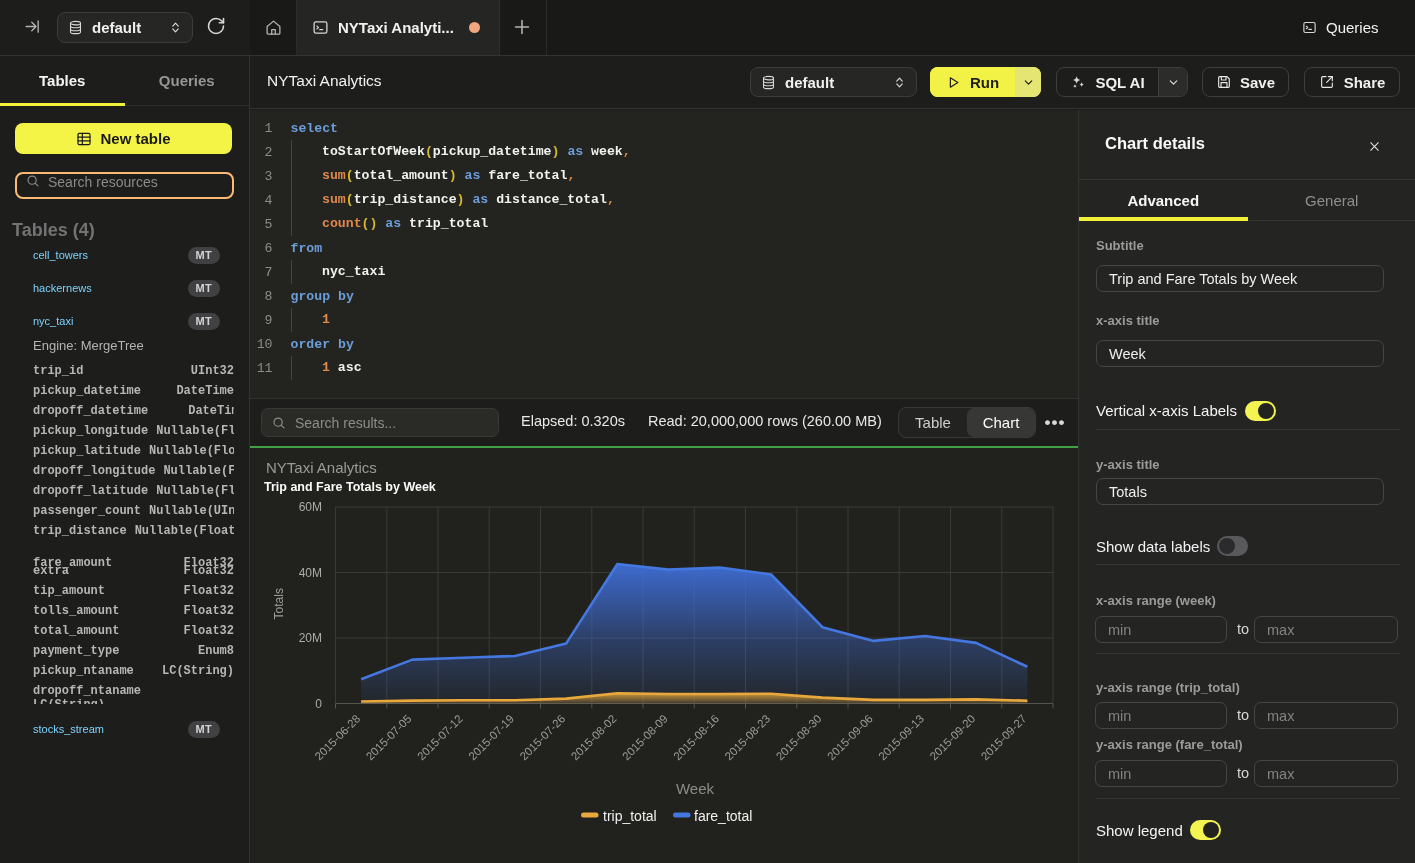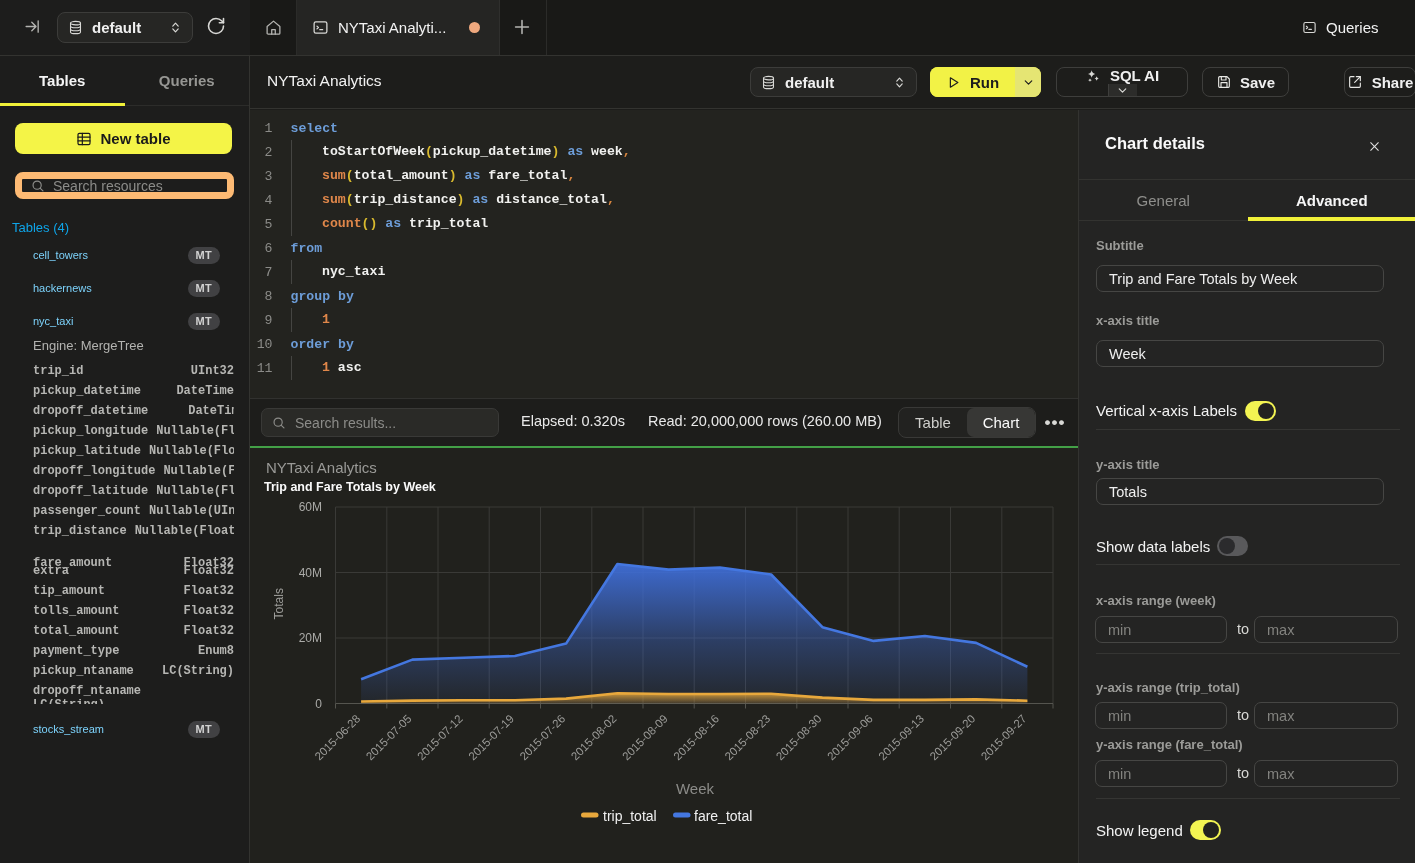--- a/index.html
+++ b/index.html
@@ -22,23 +22,23 @@
 #dbselect .txt { color:#f0f0f0; font-size:15px; font-weight:600; margin-left:9px; }
 
 
 #sidebar { left:0; top:56px; width:250px; height:807px; background:#1d1d1c; border-right:1px solid #333330; }
 #sbtabs { position:absolute; left:0; top:0; width:249px; height:50px; border-bottom:1px solid #2c2c2a; display:flex; }
 #sbtabs .tab { width:50%; display:flex; align-items:center; justify-content:center; font-size:15px; font-weight:600; color:#969693; position:relative; }
 #sbtabs .tab.on { color:#f5f5f5; }
 #sbtabs .tab.on:after { content:""; position:absolute; left:0; bottom:-1px; width:100%; height:3px; background:#f1f139; }
 #newtable { position:absolute; left:15px; top:67px; width:217px; height:31px; background:#f4f447; border-radius:8px; display:flex; align-items:center; justify-content:center; color:#1a1a1a; font-size:15px; font-weight:600; }
 #newtable svg { margin-right:8px; }
-#sbsearch { position:absolute; left:15px; top:116px; width:219px; height:27px; border:7px solid #fdba74; border-radius:8px; display:flex; align-items:center; padding:0 9px; color:#8b8b88; font-size:14px; }
+#sbsearch { position:absolute; left:15px; top:116px; width:219px; height:27px; border:2px solid #fdba74; border-radius:8px; display:flex; align-items:flex-start; padding:0 9px; color:#8b8b88; font-size:14px; }
 #sbsearch span { margin-left:8px; }
-.sb-sect { position:absolute; left:12px; font-size:13px; font-weight:400; color:#0ea5e9; }
+.sb-sect { position:absolute; left:12px; font-size:18px; font-weight:700; color:#737373; }
 .sb-row { position:absolute; left:33px; right:29px; height:20px; display:flex; align-items:center; justify-content:space-between; }
 .sb-row .nm { color:#7dd3fc; font-size:11px; font-weight:500; }
 .badge { background:#414143; color:#d2d2d2; font-size:11px; font-weight:700; padding:2.5px 8px; border-radius:9px; letter-spacing:.3px; }
 .engine { position:absolute; left:33px; color:#b3b3b0; font-size:13px; }
 .col-row { position:absolute; left:33px; width:201px; height:20px; font-family:"Liberation Mono", monospace; font-size:12px; font-weight:700; color:#b6b6b3; display:flex; justify-content:space-between; white-space:nowrap; overflow:hidden; }
 .col-row .ty { flex:0 0 auto; }
 .col-row .cn { margin-right:8px; }
 
 
 #mtoolbar { left:250px; top:56px; width:1165px; height:53px; background:#1d1d1b; border-bottom:1px solid #333330; }
@@ -97,21 +97,21 @@
   <div id="topbar" class="abs">
     <div id="tabstrip">
       <div id="activetab">
         <span style="margin-left:16px">
             <svg width="17" height="17" viewBox="0 0 24 24" fill="none" stroke="#d8d8d5" stroke-width="1.8" stroke-linecap="round" stroke-linejoin="round">
               <rect x="3" y="4" width="18" height="16" rx="2.5"></rect>
               <path d="M7 14l2-2-2-2"></path>
               <path d="M11 15h4"></path>
             </svg>
           </span>
-        <span style="margin-left:9px; font-size:15px; font-weight:400; color:#f2f2f2;">NYTaxi Analyti...</span>
+        <span style="margin-left:9px; font-size:15px; font-weight:700; color:#f2f2f2;">NYTaxi Analyti...</span>
         <span style="width:11px;height:11px;border-radius:6px;background:#efa87e;margin-left:auto;margin-right:19px;"></span>
       </div>
       <div id="homebtn">
           <svg width="17" height="17" viewBox="0 0 24 24" fill="none" stroke="#b4b4b1" stroke-width="1.8" stroke-linecap="round" stroke-linejoin="round">
             <path d="M3 10.5 12 3l9 7.5V20a1.5 1.5 0 0 1-1.5 1.5h-15A1.5 1.5 0 0 1 3 20Z"></path>
             <path d="M9.5 21.5v-6.5h5v6.5"></path>
           </svg>
         </div>
       <div class="sep-v" style="left:46px;"></div>
       <div class="sep-v" style="left:249px; background:#2f2f2d;"></div>
@@ -288,21 +288,21 @@
             <path d="M7 4.5 19 12 7 19.5Z"></path>
           </svg>
           <span style="margin-left:9px;">Run</span>
         </div>
       <div style="width:26px; height:100%; display:flex; align-items:center; justify-content:center; background:#e5e573;">
           <svg width="13" height="13" viewBox="0 0 24 24" fill="none" stroke="#1d1d1d" stroke-width="2.2" stroke-linecap="round" stroke-linejoin="round">
             <path d="m6 9 6 6 6-6"></path>
           </svg>
         </div>
     </div>
-    <div class="tbtn" style="left:806px; width:132px; padding:0; overflow:hidden;flex-direction:column;">
+    <div class="tbtn" style="left:806px; width:132px; padding:0; overflow:hidden;">
       <div style="flex:1; height:100%; display:flex; align-items:center; justify-content:center;">
           <svg width="16" height="16" viewBox="0 0 24 24" fill="#d8d8d5">
             <path d="M10 3.5c.8 3.2 2.3 4.7 5.5 5.5-3.2.8-4.7 2.3-5.5 5.5-.8-3.2-2.3-4.7-5.5-5.5 3.2-.8 4.7-2.3 5.5-5.5Z"></path>
             <path d="M17.5 12.5c.5 2 1.4 2.9 3.4 3.4-2 .5-2.9 1.4-3.4 3.4-.5-2-1.4-2.9-3.4-3.4 2-.5 2.9-1.4 3.4-3.4Z"></path>
             <path d="M7.5 15.5c.4 1.6 1.1 2.3 2.7 2.7-1.6.4-2.3 1.1-2.7 2.7-.4-1.6-1.1-2.3-2.7-2.7 1.6-.4 2.3-1.1 2.7-2.7Z"></path>
           </svg>
           <span style="margin-left:9px;">SQL AI</span>
         </div>
       <div style="width:29px; height:100%; display:flex; align-items:center; justify-content:center; background:#2c2c2a; border-left:1px solid #3e3e3c;">
           <svg width="13" height="13" viewBox="0 0 24 24" fill="none" stroke="#d8d8d5" stroke-width="2.2" stroke-linecap="round" stroke-linejoin="round">
@@ -311,21 +311,21 @@
         </div>
     </div>
     <div class="tbtn" style="left:952px; width:87px;">
         <svg width="16" height="16" viewBox="0 0 24 24" fill="none" stroke="#e8e8e5" stroke-width="1.7" stroke-linecap="round" stroke-linejoin="round">
           <path d="M4 5.5A1.5 1.5 0 0 1 5.5 4h11L20 7.5v11a1.5 1.5 0 0 1-1.5 1.5h-13A1.5 1.5 0 0 1 4 18.5Z"></path>
           <path d="M8 4v5h7V4"></path>
           <path d="M7.5 20v-7h9v7"></path>
         </svg>
         <span style="margin-left:8px;">Save</span>
       </div>
-    <div class="tbtn" style="left:1094px; width:72px;">
+    <div class="tbtn" style="left:1054px; width:96px;">
         <svg width="16" height="16" viewBox="0 0 24 24" fill="none" stroke="#e8e8e5" stroke-width="1.7" stroke-linecap="round" stroke-linejoin="round">
           <path d="M20 13.5v5A1.5 1.5 0 0 1 18.5 20h-13A1.5 1.5 0 0 1 4 18.5v-13A1.5 1.5 0 0 1 5.5 4h5"></path>
           <path d="M14 4h6v6"></path>
           <path d="M20 4 11.5 12.5"></path>
         </svg>
         <span style="margin-left:9px;">Share</span>
       </div>
   </div>
 
   <div id="editor" class="abs">
@@ -447,22 +447,22 @@
     </div>
 
   <div id="rpanel" class="abs">
     <div id="rphead">Chart details</div>
     <div style="position:absolute;left:289px;top:30px;">
         <svg width="13" height="13" viewBox="0 0 24 24" fill="none" stroke="#e0e0e0" stroke-width="2.0" stroke-linecap="round">
           <path d="M5 5l14 14M19 5 5 19"></path>
         </svg>
       </div>
     <div id="rptabs">
+      <div class="tab on">Advanced</div>
       <div class="tab">General</div>
-      <div class="tab on">Advanced</div>
     </div>
     <div class="rp-label" style="top:128px;">Subtitle</div>
     <div class="rp-input" style="top:155px;">Trip and Fare Totals by Week</div>
     <div class="rp-label" style="top:203px;">x-axis title</div>
     <div class="rp-input" style="top:230px;">Week</div>
     <div class="rp-toggle-label" style="top:292px;">Vertical x-axis Labels</div>
     <div class="toggle on" style="left:166px; top:291px;">
         <div class="knob"></div>
       </div>
     <div class="rp-div" style="top:319px;"></div>

